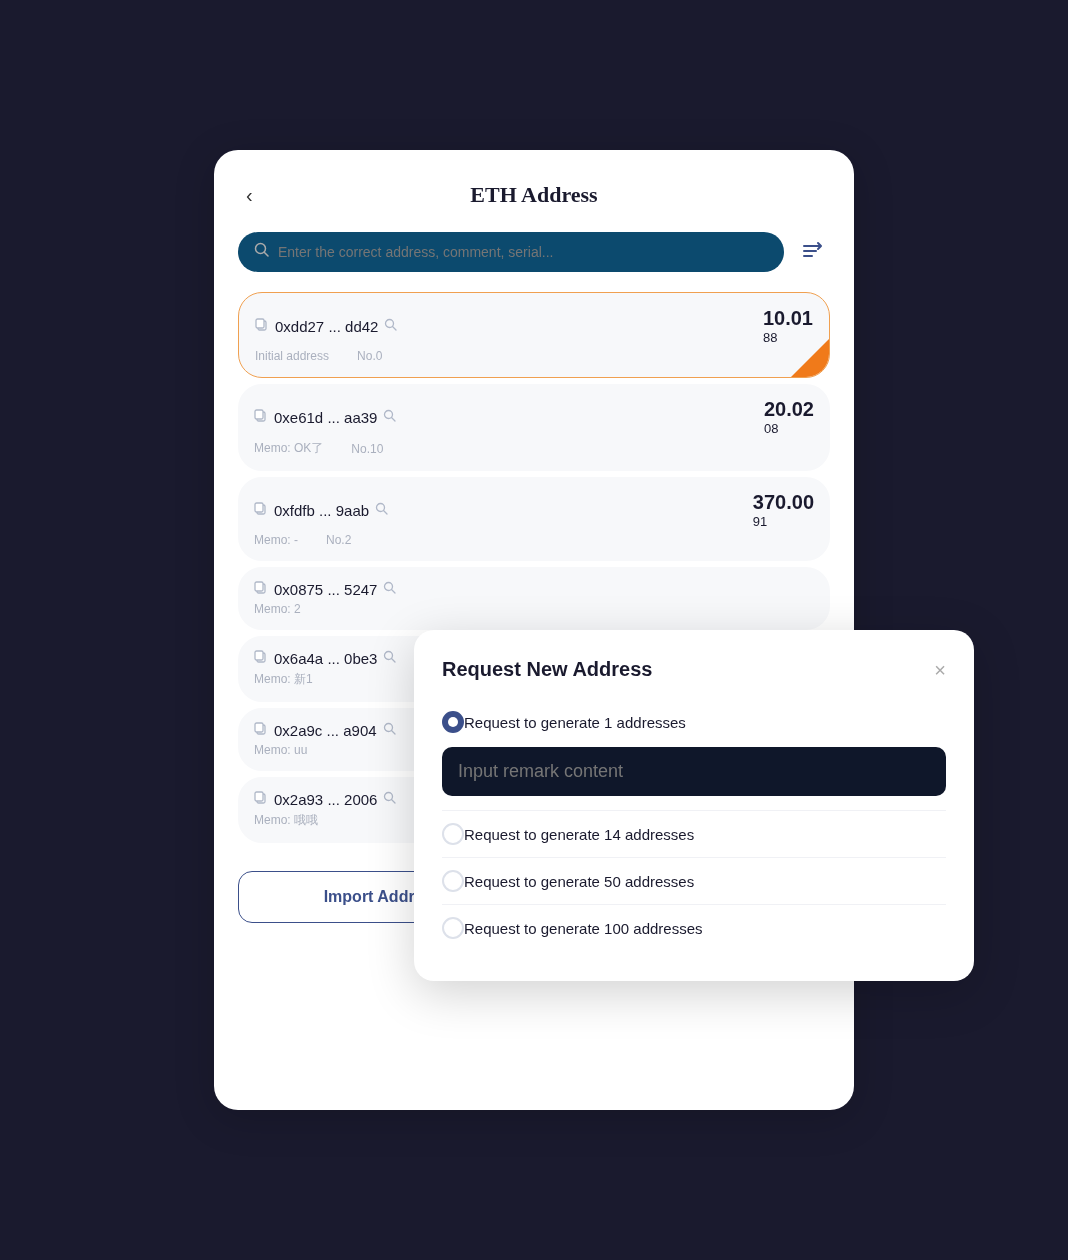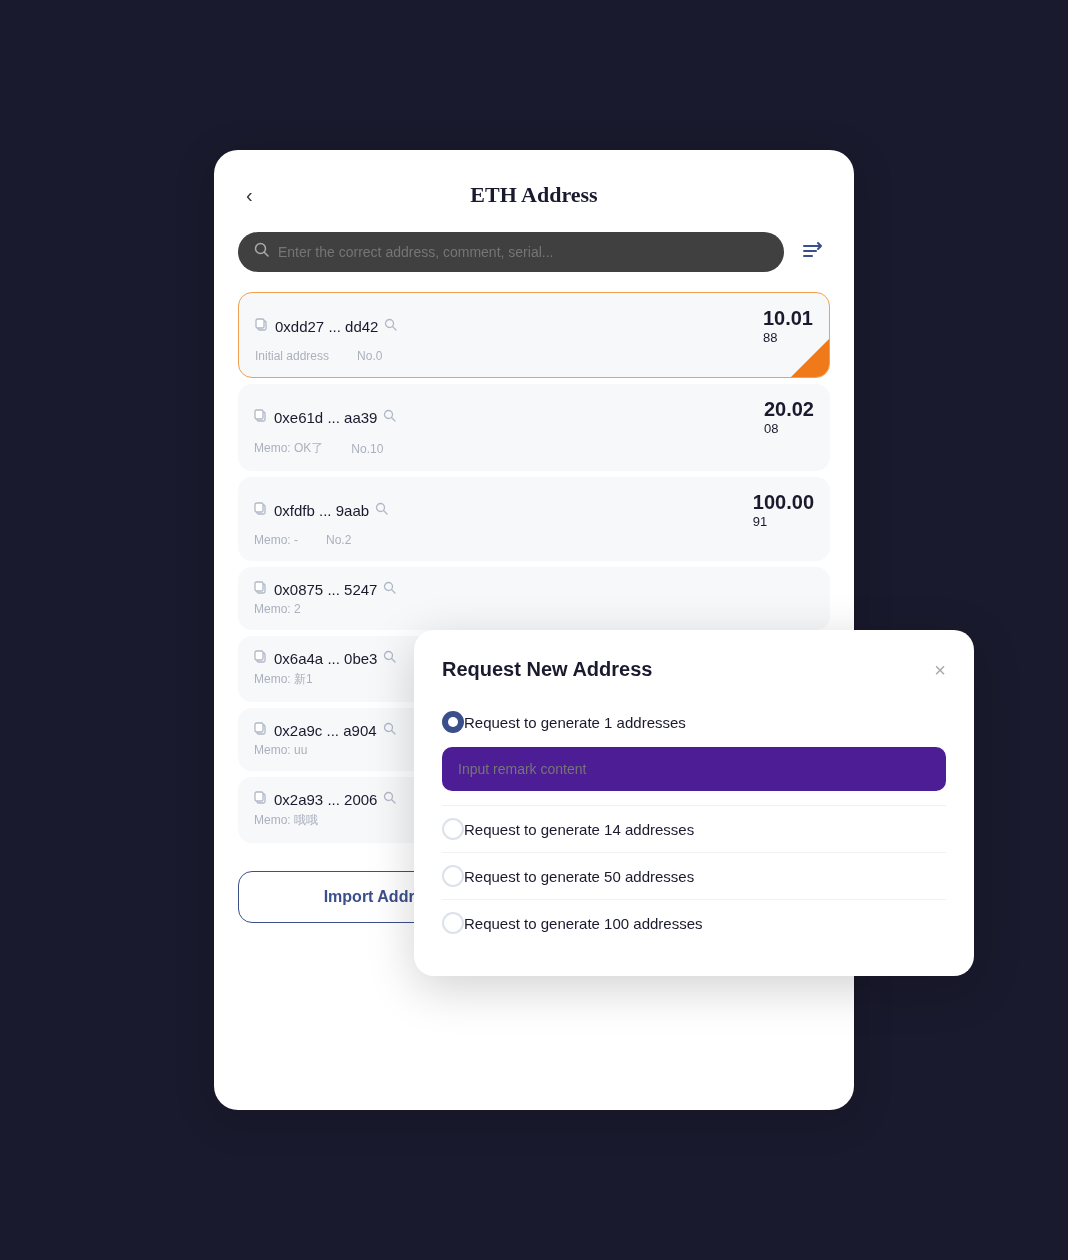--- a/index.html
+++ b/index.html
@@ -54,21 +54,21 @@
       display: flex;
       align-items: center;
       gap: 10px;
       margin-bottom: 20px;
     }
 
     .search-box {
       flex: 1;
       display: flex;
       align-items: center;
-      background: #404040;
+      background: #0c4a6e;
       border-radius: 24px;
       padding: 10px 16px;
       gap: 8px;
     }
 
     .search-icon-svg {
       color: #aaa;
       flex-shrink: 0;
     }
 
@@ -90,21 +90,21 @@
     }
 
     .address-list {
       display: flex;
       flex-direction: column;
       gap: 6px;
     }
 
     .address-item {
       background: #f7f8fa;
-      border-radius: 14px;
+      border-radius: 24px;
       padding: 14px 16px;
       position: relative;
       overflow: hidden;
       cursor: pointer;
     }
 
     .address-item.first {
       border: 1.5px solid #f0a050;
     }
 
@@ -286,25 +286,25 @@
     .radio-circle.checked::after {
       content: '';
       width: 10px;
       height: 10px;
       background: #fff;
       border-radius: 50%;
     }
 
     .remark-input {
       width: 100%;
-      background: #4c1d95;
+      background: #0f172a;
       border: none;
       border-radius: 10px;
       padding: 14px 16px;
-      font-size: 14px;
+      font-size: 18px;
       color: #aab0be;
       outline: none;
       margin: 4px 0 8px 0;
     }
 
     .divider {
       height: 1px;
       background: #f0f1f5;
       margin: 2px 0;
     }
@@ -407,21 +407,21 @@
           </span>
           <span class="address-str">0xfdfb ... 9aab</span>
           <span class="magnify-icon">
             <svg width="14" height="14" viewBox="0 0 14 14" fill="none">
               <circle cx="5.5" cy="5.5" r="4" stroke="#b0b8c8" stroke-width="1.3"></circle>
               <line x1="8.5" y1="8.5" x2="12" y2="12" stroke="#b0b8c8" stroke-width="1.3" stroke-linecap="round"></line>
             </svg>
           </span>
         </div>
         <div class="amount-right">
-        <span class="amount-big">100.00</span>
+        <span class="amount-big">370.00</span>
         <span class="amount-small">91</span>
       </div>
       </div>
       <div class="address-item-bottom">
         <span class="memo-text">Memo: -</span>
         <span class="no-text">No.2</span>
       </div>
 
     </div>
       <div class="address-item">

